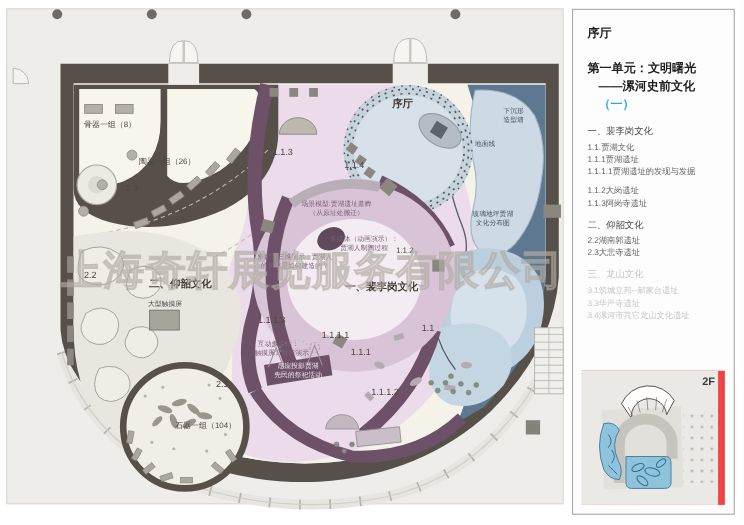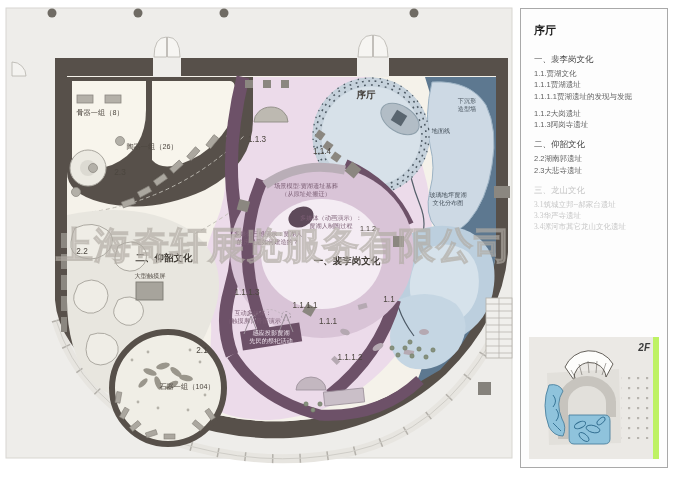--- a/index.html
+++ b/index.html
@@ -28,22 +28,22 @@
     padding:14px 11px 0 13px;}
   .hall-title{font-size:11px;font-weight:bold;color:#1e1e1e;margin-bottom:16px;}
   .unit-title{font-size:11px;font-weight:bold;color:#1e1e1e;line-height:1.5;margin-bottom:10px;}
   .unit-title .line2{padding-left:10px;}
   .accent{color:var(--accent,#29abe2);}
   .sections{font-size:7.5px;color:#5f5f5f;}
   .section{margin-bottom:9px;}
   .sec-title{font-size:8.5px;color:#474747;margin-bottom:2px;}
   .sec-item{line-height:1.5;}
   .sec-item.spacer{height:6px;}
-  .section.muted .sec-title,.section.muted .sec-item{color:#c7c7c7;font-family:Liberation Serif, serif;}
-  .thumb{position:absolute;left:8px;right:8px;bottom:8px;height:122px;background:#bef264;font-style:italic;}
+  .section.muted .sec-title,.section.muted .sec-item{color:#c7c7c7;}
+  .thumb{position:absolute;left:8px;right:8px;bottom:8px;height:122px;background:#ef4444;}
   .thumb svg{position:absolute;left:0;top:0;}
   .floor-label{position:absolute;top:5px;right:9px;font-size:10px;font-weight:bold;color:#3a3a3a;z-index:2;}
 </style>
 </head>
 <body>
 
 <div class="page">
 
   <div class="plan">
     <svg width="516" height="477" viewBox="0 0 516 477">
@@ -306,20 +306,24 @@
     <div class="lbl s62 ml bluegray" style="left:448px;top:199px">
       <div>玻璃地坪贾湖</div>
       <div>文化分布图</div>
     </div>
 
     <div class="watermark">上海奇轩展览服务有限公司</div>
   </div>
 
   <aside class="panel">
     <div class="hall-title">序厅</div>
+    <div class="unit-title">
+      <div>第一单元：文明曙光</div>
+      <div class="line2"><span>——漯河史前文化</span><span class="accent">（一）</span></div>
+    </div>
     <div class="sections">
         <div class="section">
           <div class="sec-title">一、裴李岗文化</div>
           <div class="sec-item">1.1.贾湖文化</div>
           <div class="sec-item">1.1.1贾湖遗址</div>
           <div class="sec-item">1.1.1.1贾湖遗址的发现与发掘</div>
           <div class="sec-item spacer"></div>
           <div class="sec-item">1.1.2大岗遗址</div>
           <div class="sec-item">1.1.3阿岗寺遗址</div>
         </div>

